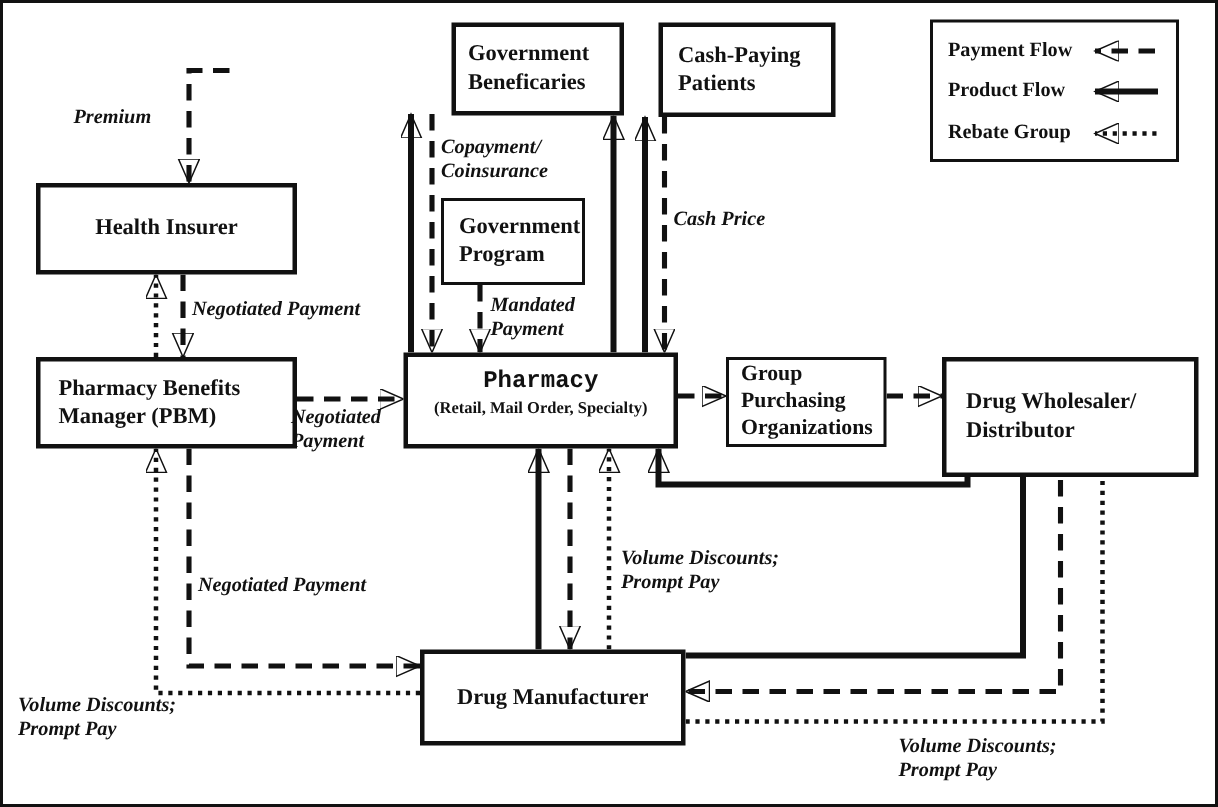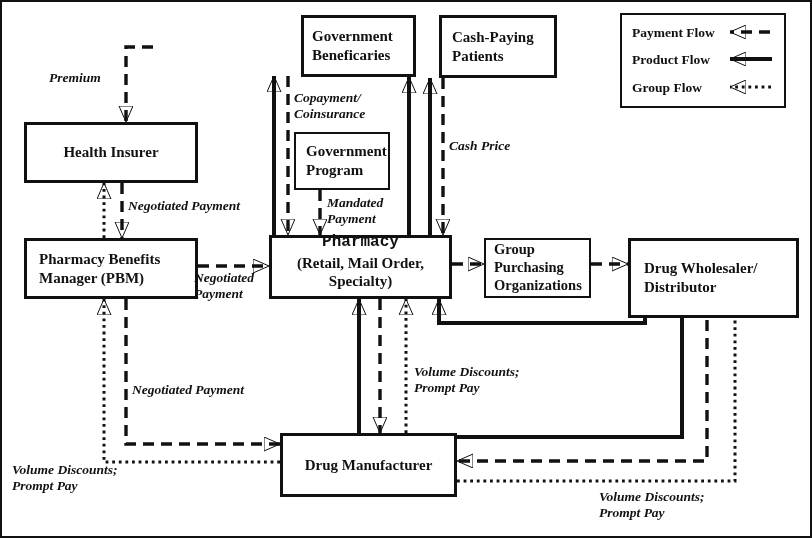--- a/index.html
+++ b/index.html
@@ -23,24 +23,24 @@
   .col{flex-direction:column;}
   .elabel{
     position:absolute;font-weight:bold;font-style:italic;font-size:13.5px;
     line-height:1.18;white-space:pre-line;
   }
   .legend{
     position:absolute;left:618px;top:11px;width:166px;height:95px;
     border:2px solid #111;box-sizing:border-box;background:#fff;
     display:flex;flex-direction:column;justify-content:space-around;padding:4px 10px;
   }
-  .legend-row{display:flex;align-items:flex-start;justify-content:space-between;}
+  .legend-row{display:flex;align-items:flex-end;justify-content:space-between;}
   .legend-label{font-weight:bold;font-size:13.5px;}
   .pharm-title{font-size:16px;font-family:Liberation Mono, monospace;}
-  .pharm-sub{font-size:15px;margin-top:1px;}
+  .pharm-sub{font-size:11px;margin-top:1px;}
 </style>
 </head>
 <body>
 
 <div class="canvas">
 
   <svg class="edges" viewBox="0 0 812 538" xmlns="http://www.w3.org/2000/svg">
     <defs>
       <marker id="arr" markerUnits="userSpaceOnUse" markerWidth="18" markerHeight="16" refX="16" refY="7" orient="auto">
         <path d="M0,0 L16,7 L0,14 Z" fill="#111"></path>
@@ -141,20 +141,20 @@
         <path d="M52 7 H12" fill="none" stroke="#111" stroke-width="3.4" stroke-dasharray="11 7" marker-end="url(#arr)"></path>
       </svg>
     </div>
     <div class="legend-row">
       <span class="legend-label">Product Flow</span>
       <svg width="56" height="14">
         <path d="M54 7 H12" fill="none" stroke="#111" stroke-width="4" marker-end="url(#arr)"></path>
       </svg>
     </div>
     <div class="legend-row">
-      <span class="legend-label">Group Flow</span>
+      <span class="legend-label">Rebate Group</span>
       <svg width="56" height="14">
         <path d="M53 7 H12" fill="none" stroke="#111" stroke-width="3" stroke-dasharray="2.8 3.8" marker-end="url(#arr)"></path>
       </svg>
     </div>
   </div>
 
 </div>
 
 </body></html>

